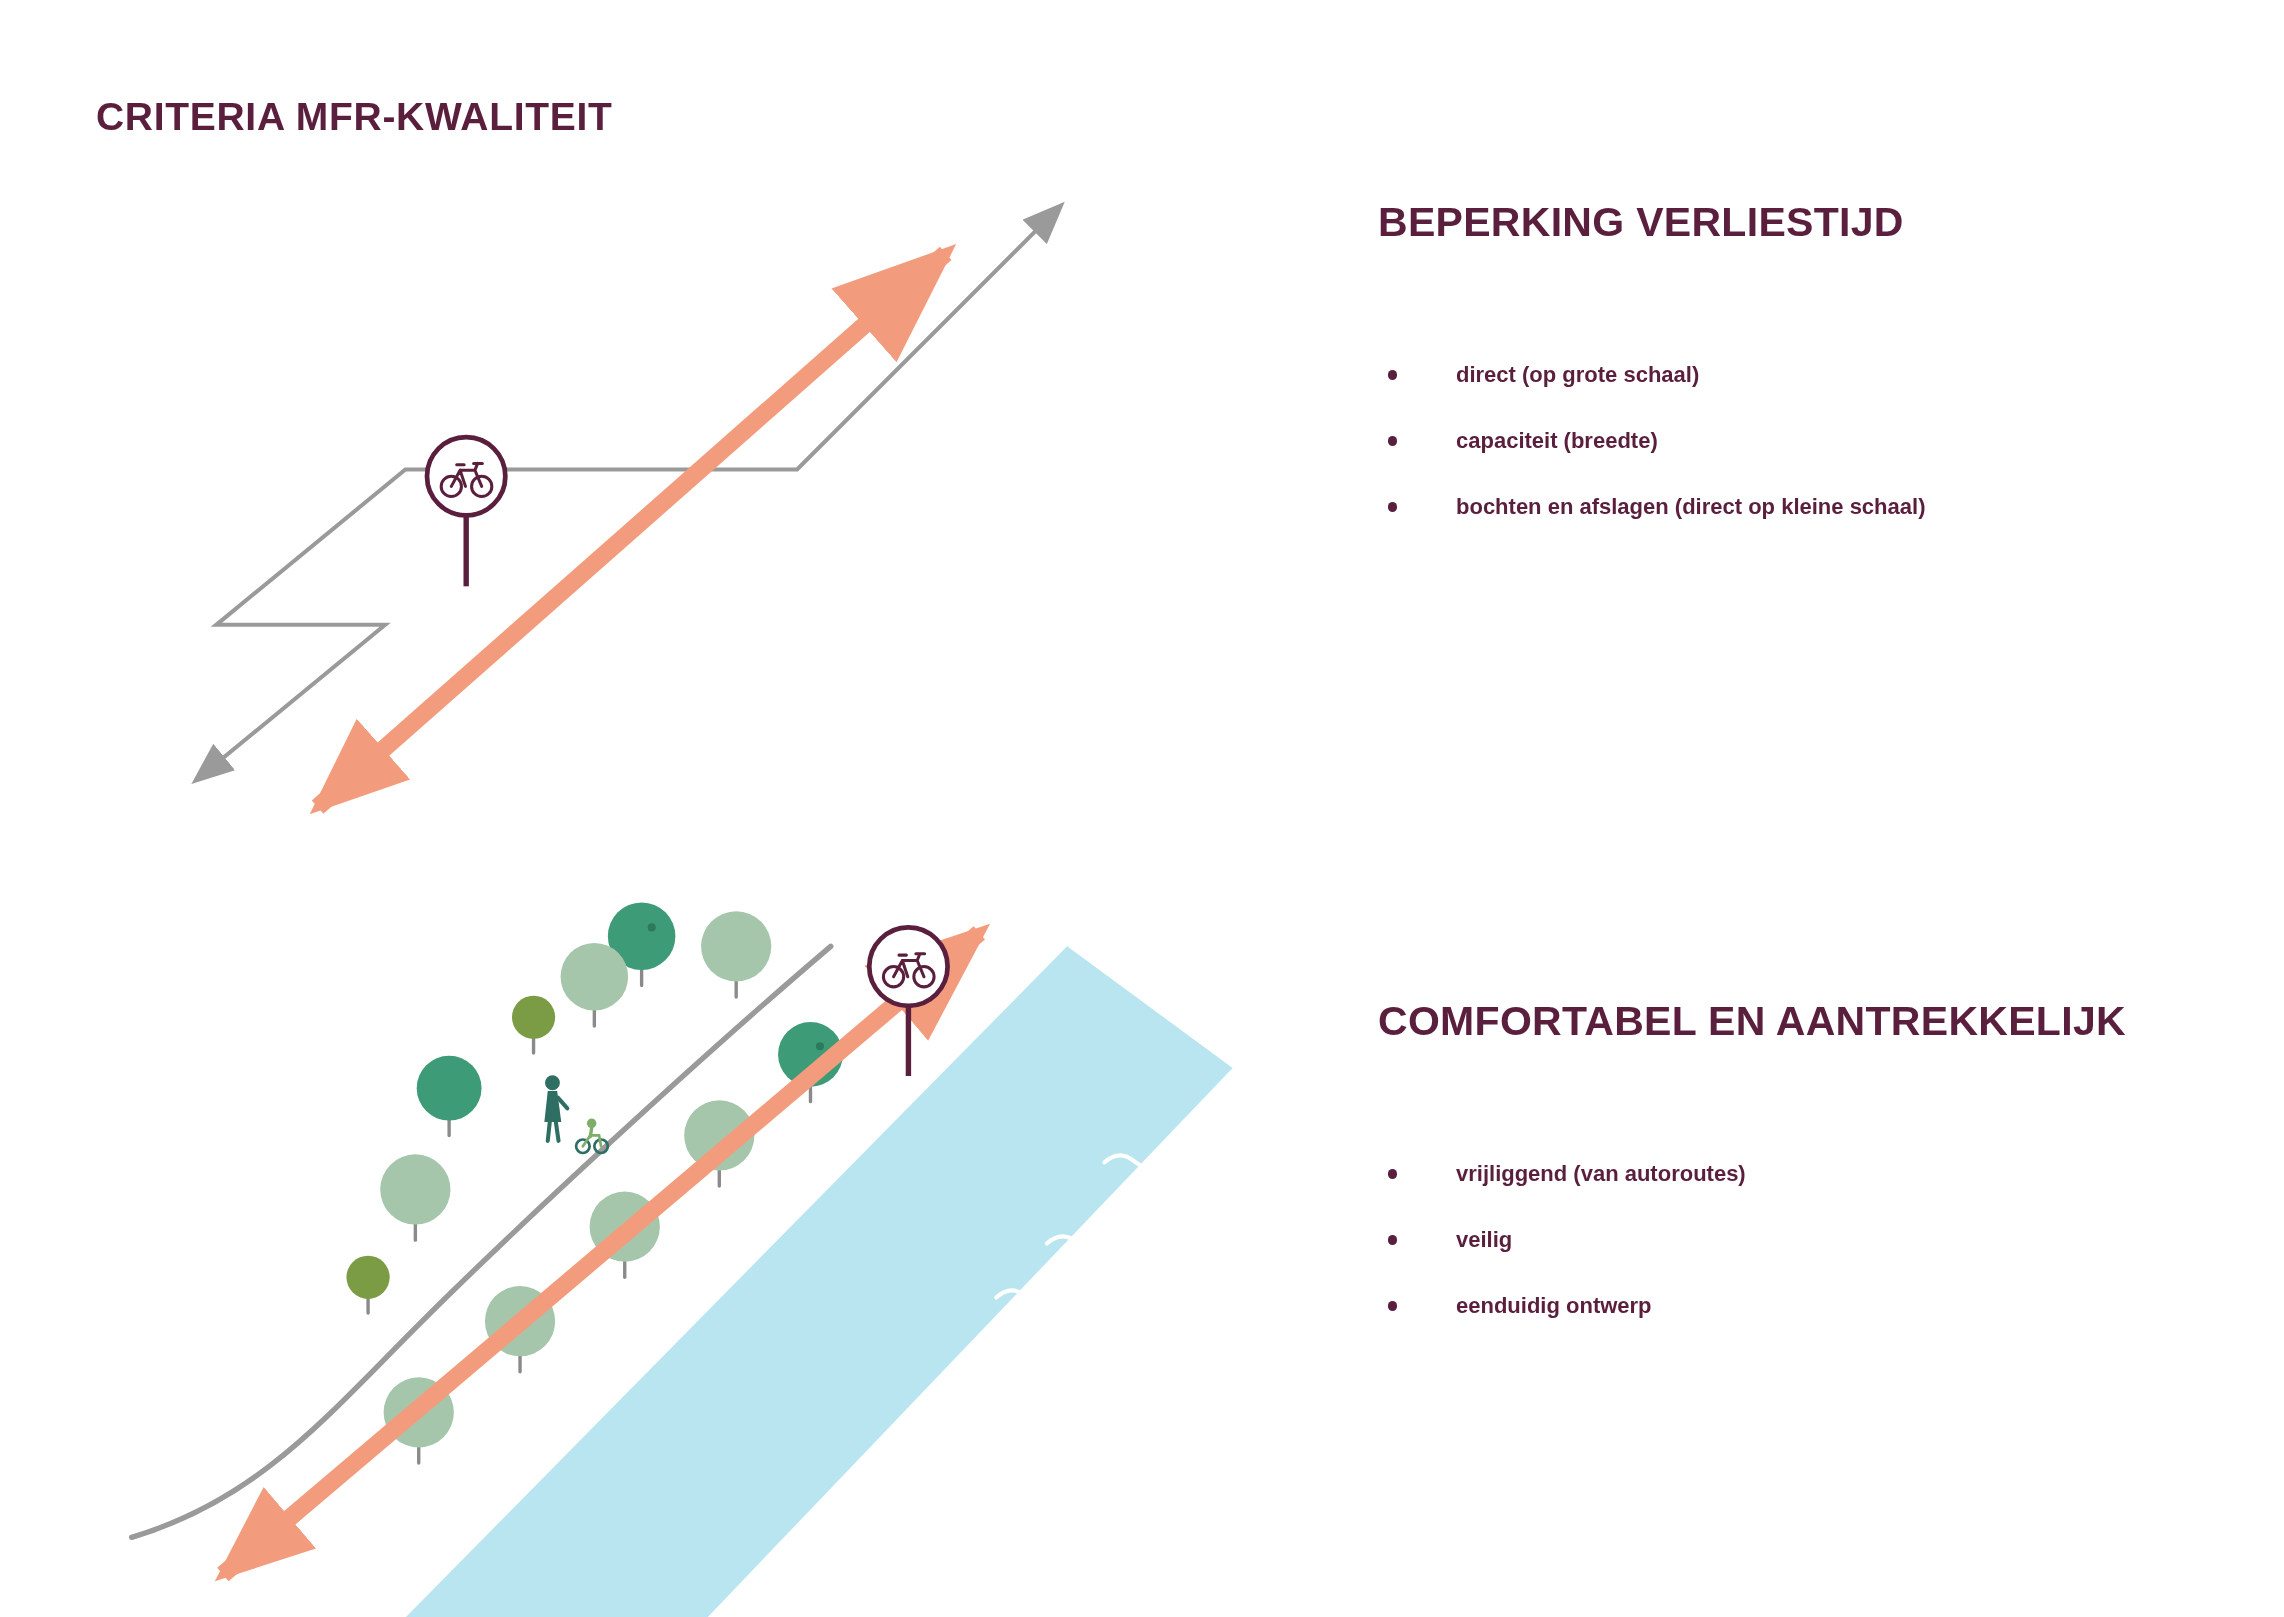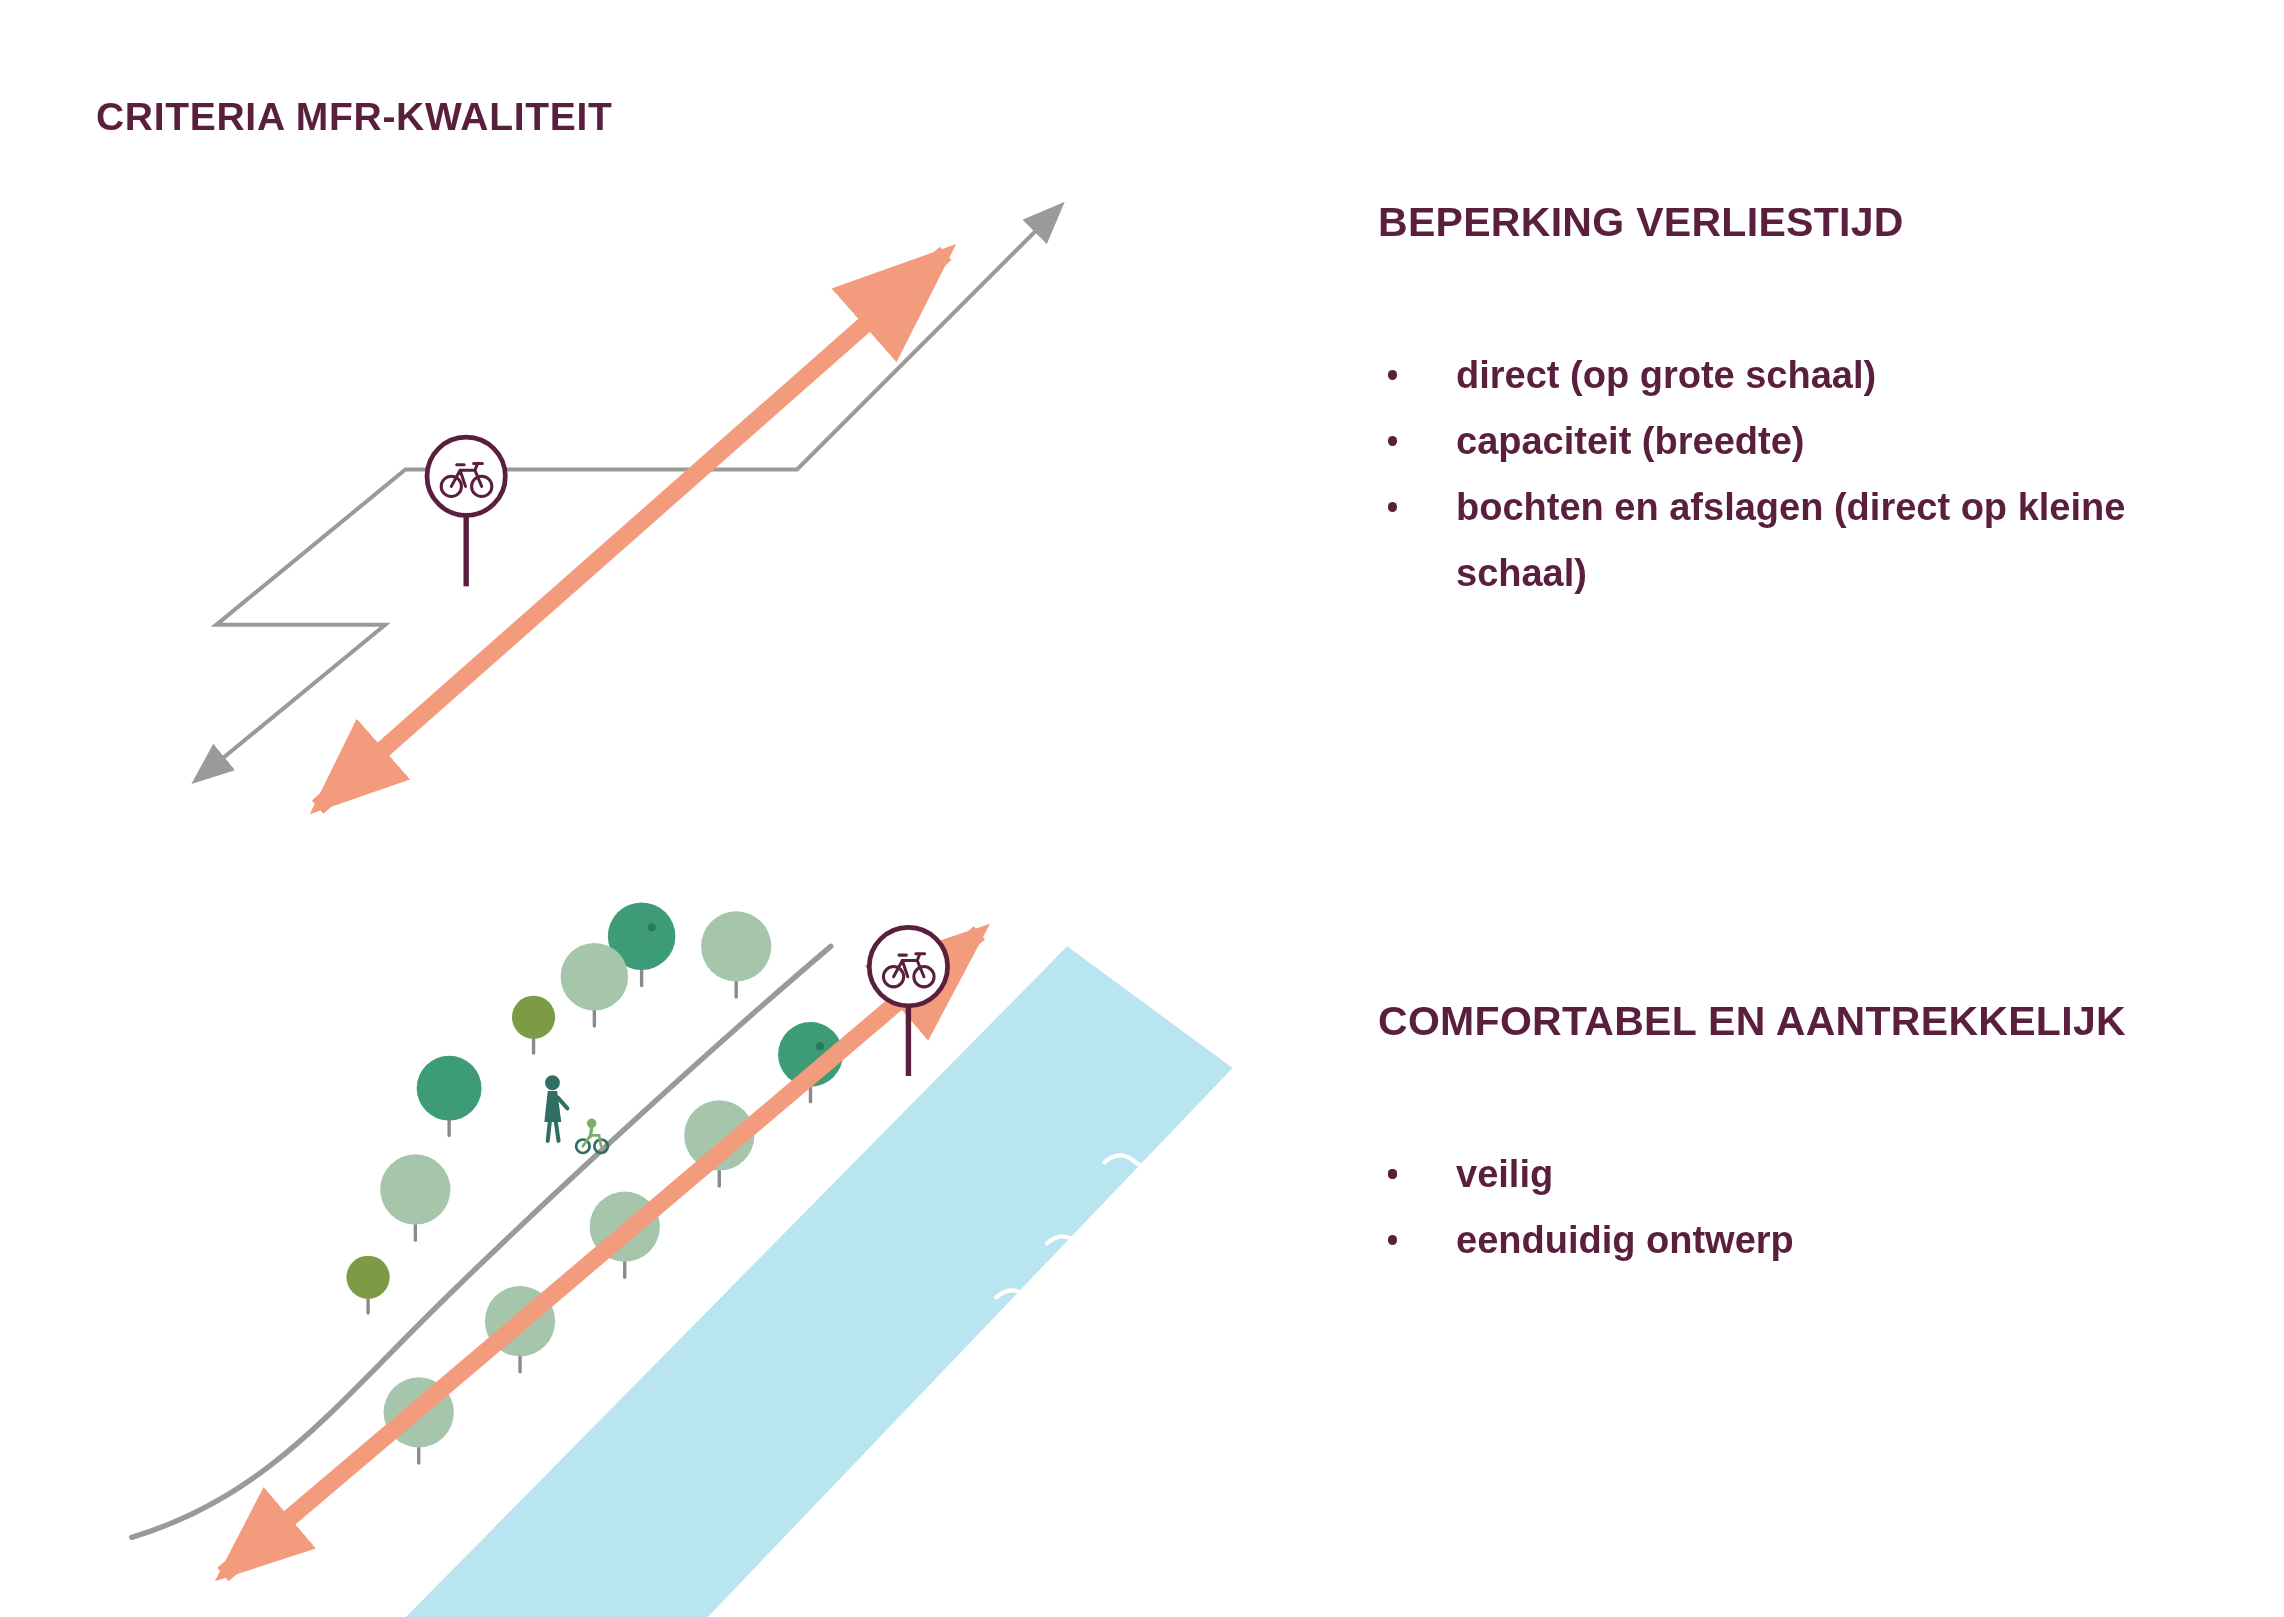--- a/index.html
+++ b/index.html
@@ -20,21 +20,21 @@
   .illus{position:absolute;}
   .panel{position:absolute;left:1378px;width:851px;}
   .panel h2{
     margin:0;font-size:41px;line-height:50px;font-weight:700;
     letter-spacing:0.3px;color:var(--text);
   }
   .panel ul{
     list-style:none;margin:95px 0 0 0;padding:0;width:794px;
   }
   .panel li{
-    position:relative;padding-left:78px;font-size:38px;font-weight:700;
+    position:relative;padding-left:78px;font-size:22px;font-weight:700;
     line-height:66px;color:var(--text);max-width:794px;
   }
   .panel li .dot{
     position:absolute;left:9.5px;top:28px;width:9.5px;height:9.5px;
     border-radius:50%;background:var(--text);
   }
   .panel-1{top:197px;}
   .panel-2{top:996px;}
 </style>
 </head>
@@ -178,20 +178,21 @@
       <span>bochten en afslagen (direct op kleine schaal)</span>
     </li>
   </ul>
 </section>
 
 <section class="panel panel-2">
   <h2>COMFORTABEL EN AANTREKKELIJK</h2>
   <ul>
     <li>
       <span class="dot"></span>
+      <span>vrijliggend (van autoroutes)</span>
     </li>
     <li>
       <span class="dot"></span>
       <span>veilig</span>
     </li>
     <li>
       <span class="dot"></span>
       <span>eenduidig ontwerp</span>
     </li>
   </ul>

